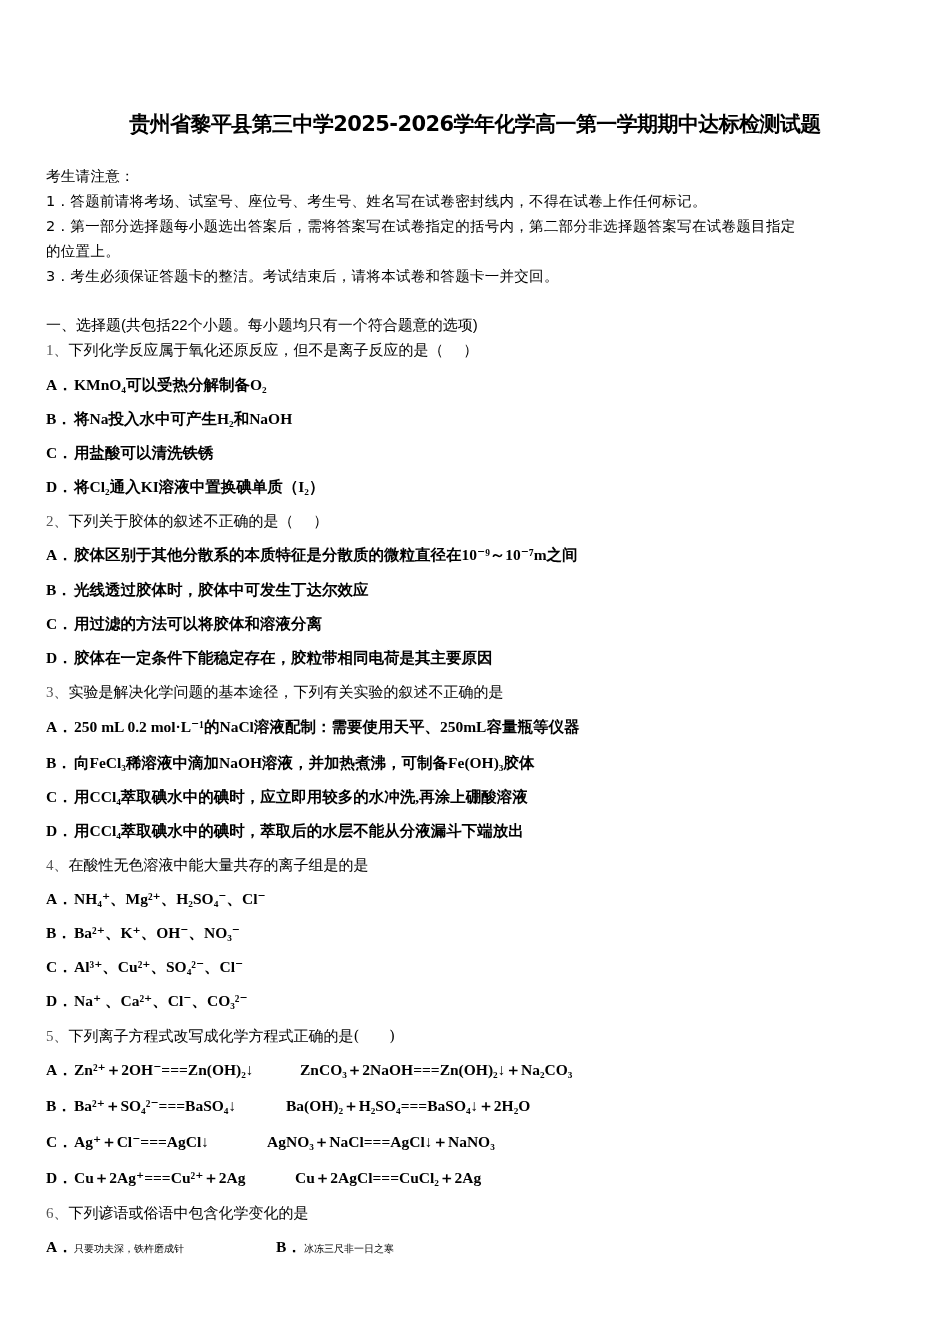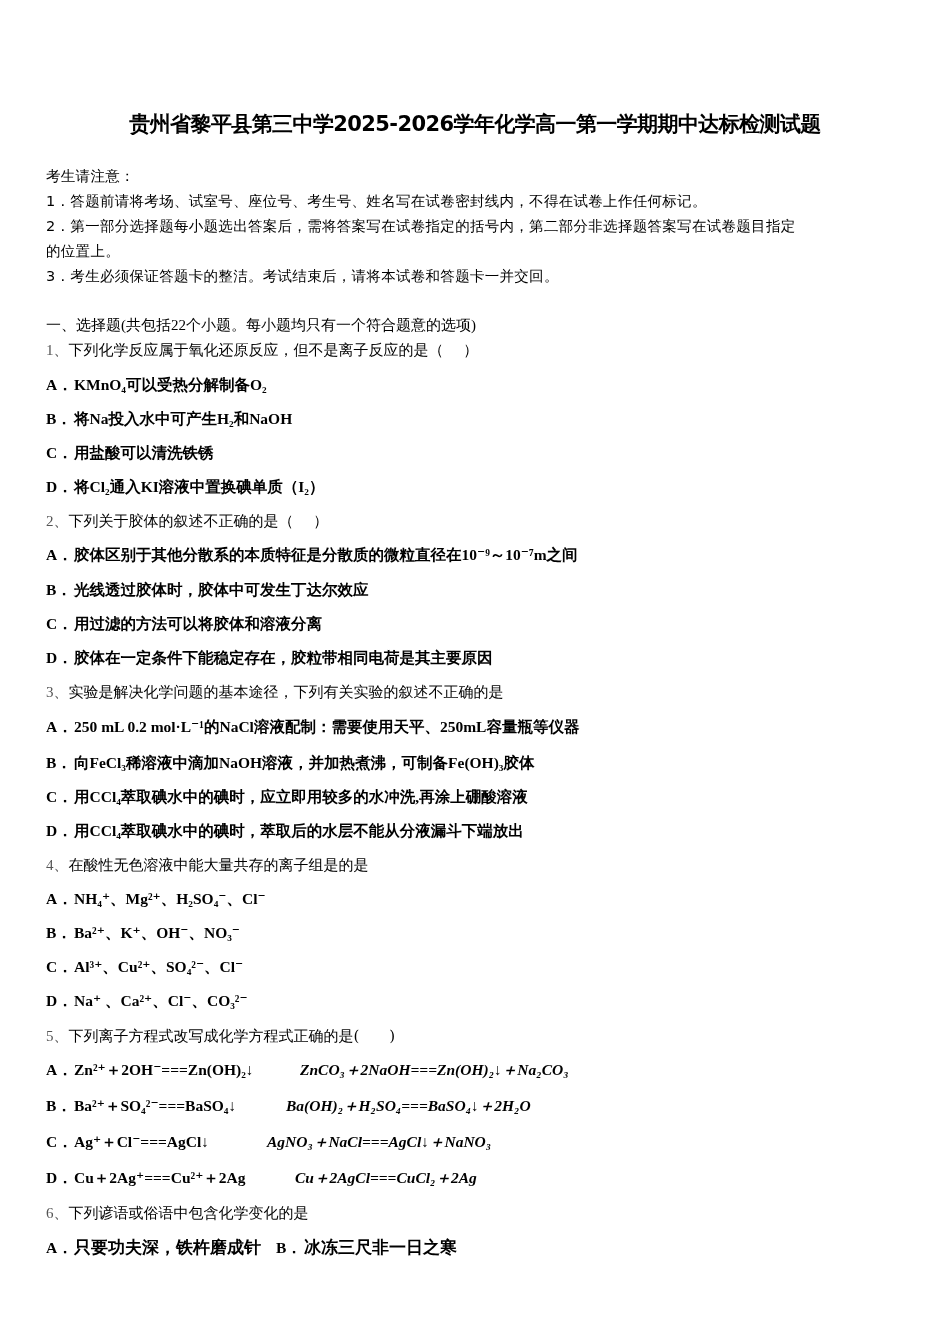--- a/index.html
+++ b/index.html
@@ -9,27 +9,27 @@
   }
   .title {
     position: absolute; left: 0; top: 110px; width: 950px; text-align: center;
     font-family: "DejaVu Sans", "Liberation Sans", sans-serif;
     font-weight: bold; font-size: 21px; letter-spacing: -0.6px; white-space: nowrap;
   }
   .line {
     position: absolute; left: 46px; white-space: nowrap; font-size: 15px; line-height: 20px; margin-top: 14px;
   }
   .notice { font-family: "DejaVu Sans", "Liberation Sans", sans-serif; font-size: 14.5px; letter-spacing: 0.3px; }
-  .section { font-family: Liberation Serif, serif; font-size: 15px; }
+  .section { font-family: Liberation Sans, sans-serif; font-size: 15px; }
   .q { font-size: 15px; text-align: center; }
   .q .num { color: #555; font-family: "Liberation Serif", serif; }
   .opt { font-weight: bold; font-family: "Liberation Serif", "DejaVu Serif", serif; font-size: 15.5px; }
   .opt .letter { display: inline-block; width: 28px; }
-  .opt .cn { font-weight: bold; font-family: "DejaVu Sans", "Liberation Sans", sans-serif; font-size: 17px; }
-  .eq2 { position: absolute; top: 0; white-space: nowrap; font-style: italic; }
+  .opt .cn { font-weight: normal; font-family: "DejaVu Sans", "Liberation Sans", sans-serif; font-size: 10px; }
+  .eq2 { position: absolute; top: 0; white-space: nowrap; }
 </style>
 </head>
 <body>
 
 <div class="title">贵州省黎平县第三中学2025-2026学年化学高一第一学期期中达标检测试题</div>
 
 <div class="line notice" style="top:152px">考生请注意：</div>
 <div class="line notice" style="top:177px">1．答题前请将考场、试室号、座位号、考生号、姓名写在试卷密封线内，不得在试卷上作任何标记。</div>
 <div class="line notice" style="top:202px">2．第一部分选择题每小题选出答案后，需将答案写在试卷指定的括号内，第二部分非选择题答案写在试卷题目指定</div>
 <div class="line notice" style="top:227px">的位置上。</div>

